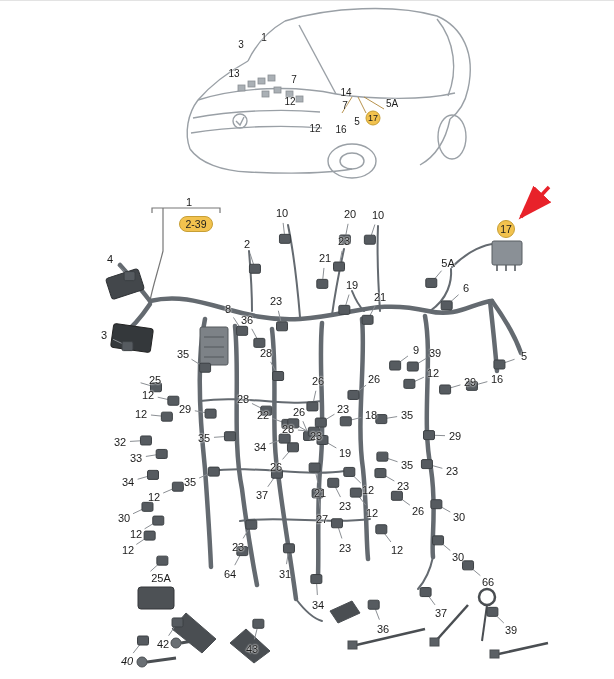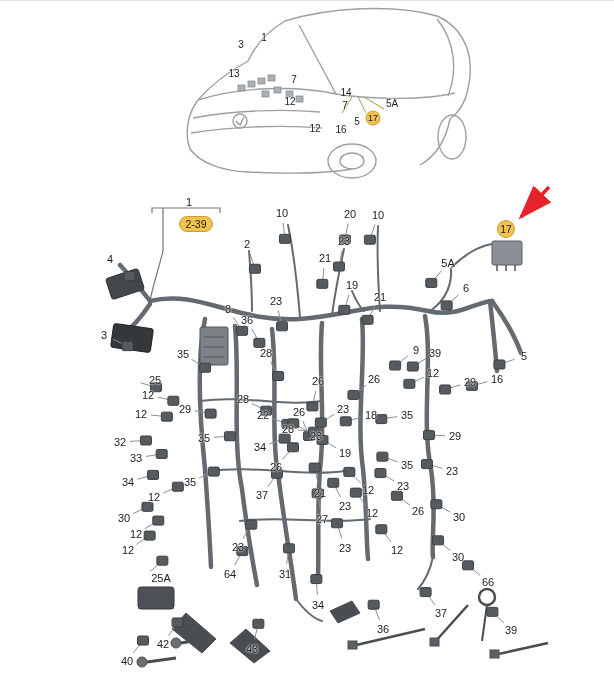--- a/index.html
+++ b/index.html
@@ -370,18 +370,18 @@
     <div class="callout" style="left: 285px; top: 573px;">31</div>
     <div class="callout" style="left: 345px; top: 547px;">23</div>
     <div class="callout" style="left: 452px; top: 470px;">23</div>
     <div class="callout" style="left: 418px; top: 510px;">26</div>
     <div class="callout" style="left: 459px; top: 516px;">30</div>
     <div class="callout" style="left: 397px; top: 549px;">12</div>
     <div class="callout" style="left: 458px; top: 556px;">30</div>
     <div class="callout" style="left: 318px; top: 604px;">34</div>
     <div class="callout" style="left: 252px; top: 648px;">43</div>
     <div class="callout" style="left: 163px; top: 643px;">42</div>
-    <div class="callout" style="left: 127px; top: 660px;">40</div>
+    <div class="callout" style="left: 127px; top: 660px; font-style: italic;">40</div>
     <div class="callout" style="left: 383px; top: 628px;">36</div>
     <div class="callout" style="left: 441px; top: 612px;">37</div>
     <div class="callout" style="left: 488px; top: 581px;">66</div>
     <div class="callout" style="left: 511px; top: 629px;">39</div>
   </div>
 
 </body></html>

